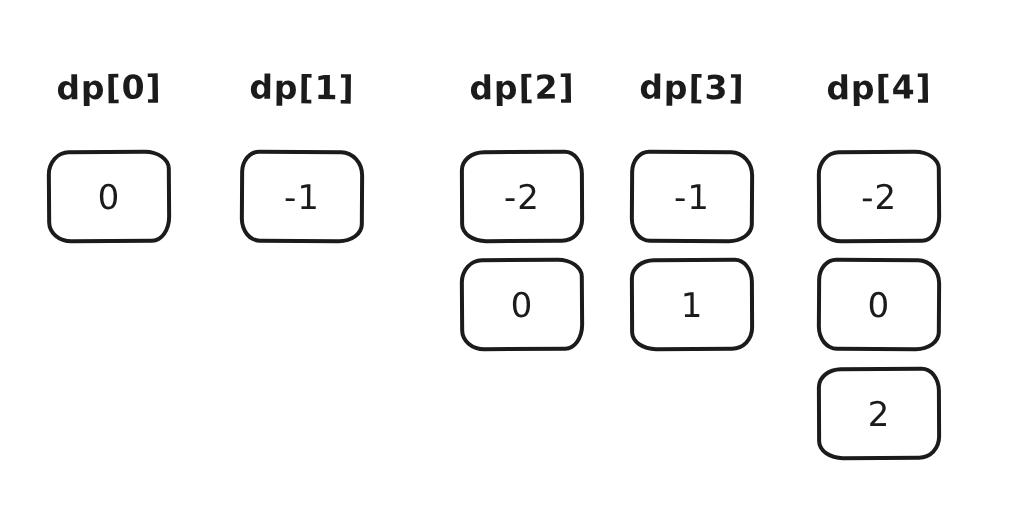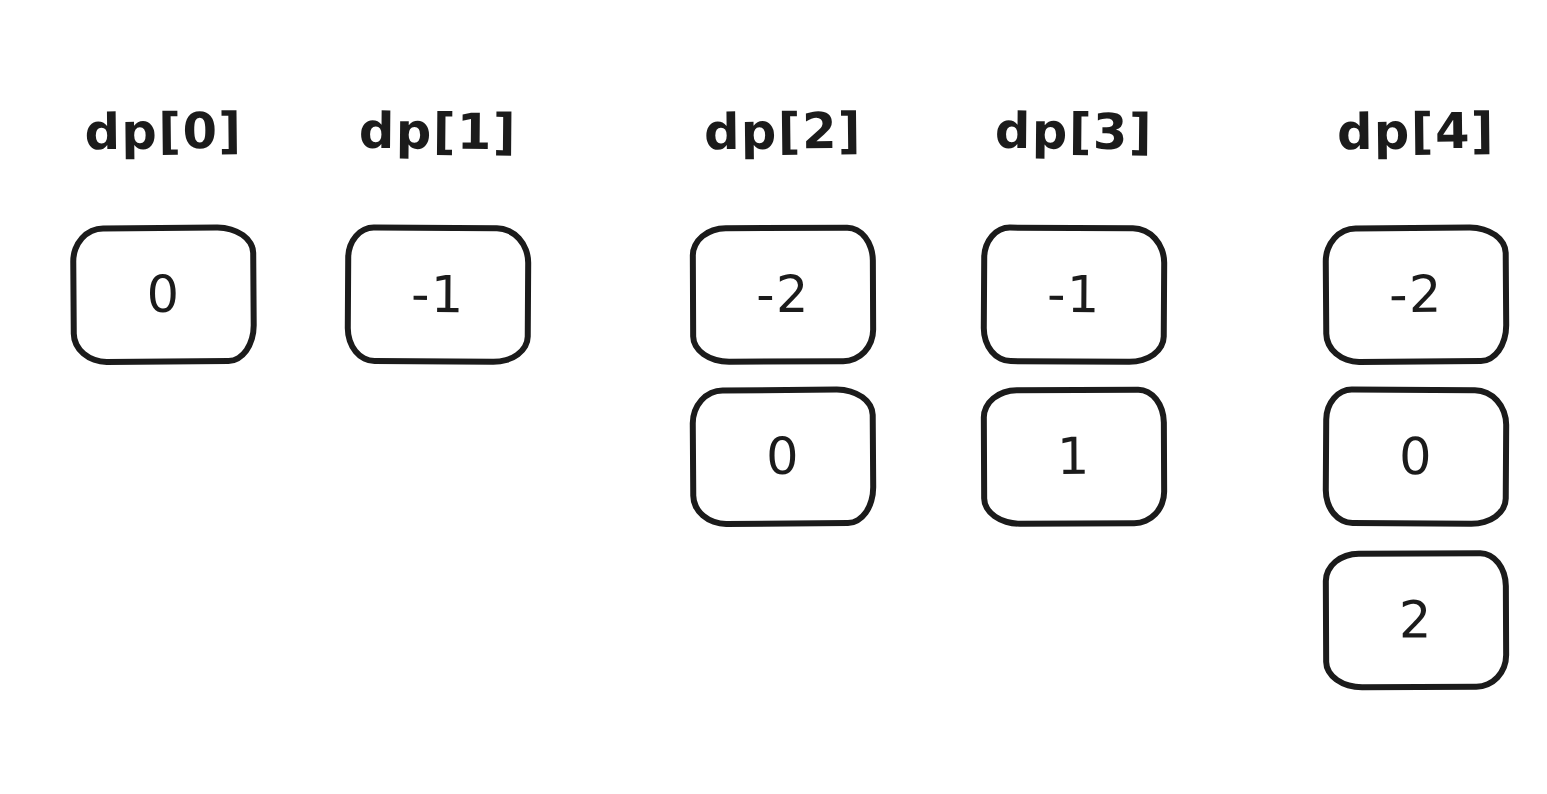--- a/index.html
+++ b/index.html
@@ -68,48 +68,48 @@
 
 <div class="page">
 
   <section class="col" style="left:47px">
     <h2 class="lbl tilt-a">dp[0]</h2>
     <div class="box row1 w1">
       <span class="num">0</span>
     </div>
   </section>
 
-  <section class="col" style="left:230px">
+  <section class="col" style="left:240px">
     <h2 class="lbl tilt-b">dp[1]</h2>
     <div class="box row1 w2">
       <span class="num">-1</span>
     </div>
   </section>
 
   <section class="col" style="left:460px">
     <h2 class="lbl tilt-a">dp[2]</h2>
     <div class="box row1 w3">
       <span class="num">-2</span>
     </div>
     <div class="box row2 w1">
       <span class="num">0</span>
     </div>
   </section>
 
-  <section class="col" style="left:654px">
+  <section class="col" style="left:630px">
     <h2 class="lbl tilt-b">dp[3]</h2>
     <div class="box row1 w2">
       <span class="num">-1</span>
     </div>
     <div class="box row2 w3">
       <span class="num">1</span>
     </div>
   </section>
 
-  <section class="col" style="left:882px">
+  <section class="col" style="left:817px">
     <h2 class="lbl tilt-a">dp[4]</h2>
     <div class="box row1 w1">
       <span class="num">-2</span>
     </div>
     <div class="box row2 w2">
       <span class="num">0</span>
     </div>
     <div class="box row3 w3">
       <span class="num">2</span>
     </div>

